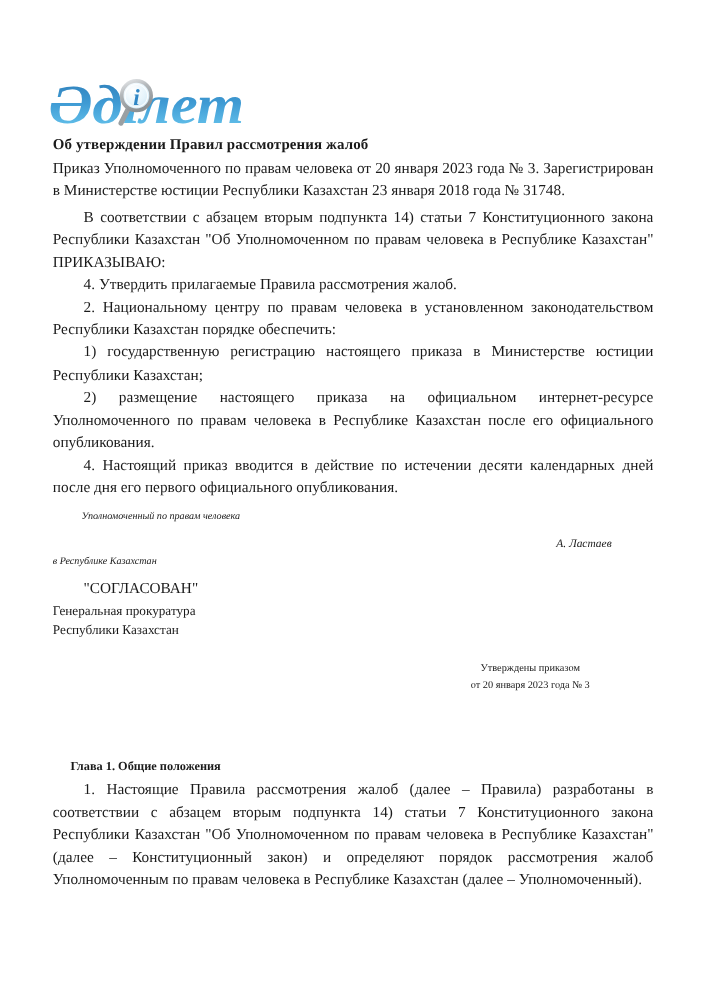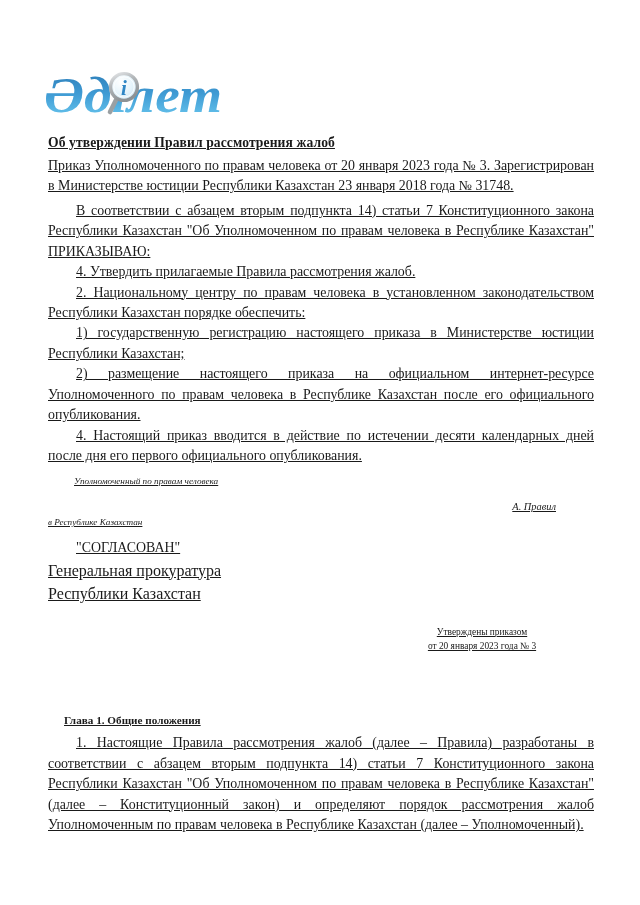--- a/index.html
+++ b/index.html
@@ -19,23 +19,22 @@
     position: relative;
     width: 640px;
     height: 905px;
     background: #ffffff;
     overflow: hidden;
   }
 
   .content {
     position: absolute;
     left: 48px;
-    top: 12px;
+    top: 0;
     width: 546px;
-    text-decoration: underline;
   }
 
   
   .logo-wrap {
     position: absolute;
     left: 44px;
     top: 68px;
     width: 200px;
     height: 52px;
   }
@@ -82,21 +81,21 @@
     padding-right: 38px;
   }
 
   .approve-label {
     font-size: 13.9px;
     line-height: 1.47;
     margin: 0;
     text-indent: 28px;
   }
   .approve-line {
-    font-size: 16px;
+    font-size: 12px;
     line-height: 1.47;
     margin: 0;
   }
 
   .order-ref {
     font-size: 9.4px;
     line-height: 1.58;
     text-align: center;
     margin: 0;
     width: 224px;
@@ -175,21 +174,21 @@
 
 
     <p class="para indent">4. Настоящий приказ вводится в действие по истечении десяти календарных дней после дня его первого официального опубликования.</p>
 
     <div class="sp-s"></div>
 
     <p class="sig-role">Уполномоченный по правам человека</p>
 
     <div class="sp-m"></div>
 
-    <p class="sig-name">А. Правил</p>
+    <p class="sig-name">А. Ластаев</p>
 
     <div class="sp-xs"></div>
 
     <p class="sig-role noindent">в Республике Казахстан</p>
 
     <div class="sp-s"></div>
 
     <p class="approve-label">"СОГЛАСОВАН"</p>
 
     <p class="approve-line">Генеральная прокуратура</p>

